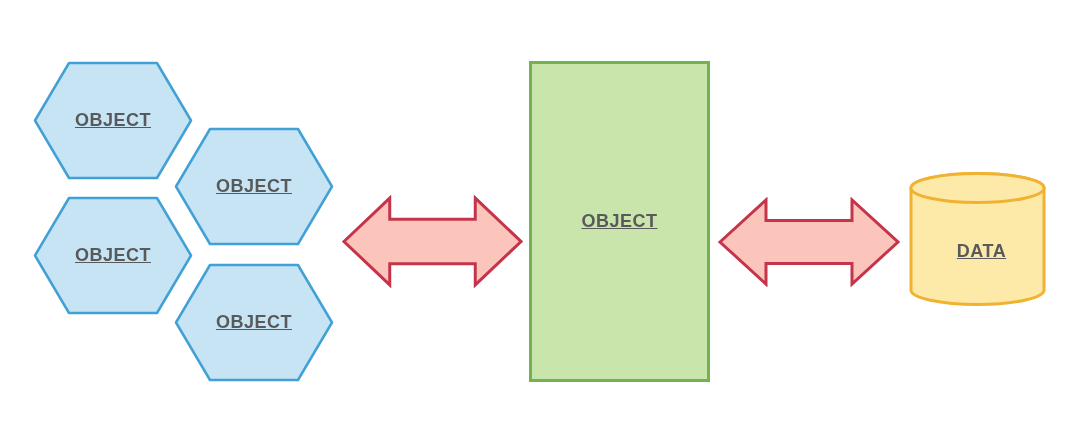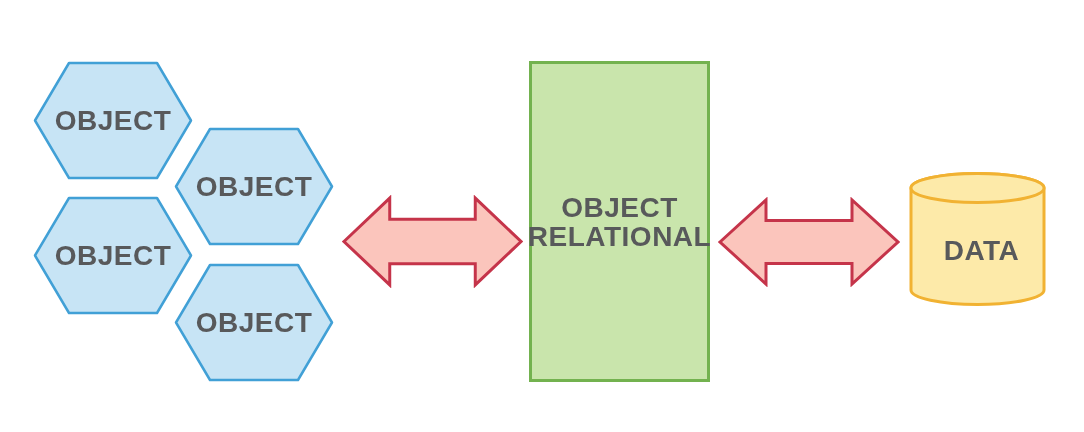--- a/index.html
+++ b/index.html
@@ -25,26 +25,27 @@
     display: block;
   }
   .label {
     position: absolute;
     top: 0; left: 0; right: 0; bottom: 0;
     display: flex;
     flex-direction: column;
     align-items: center;
     justify-content: center;
     font-weight: bold;
-    font-size: 28px;
+    font-size: 18px;
     line-height: 29px;
     letter-spacing: 0.5px;
     color: var(--text, #58595b);
     text-align: center;
     user-select: none;
+    text-decoration: underline;
   }
   
   .hex { width: 160px; height: 119px; }
   .hex-1 { left: 33px;  top: 61px;  }
   .hex-2 { left: 174px; top: 127px; }
   .hex-3 { left: 33px;  top: 196px; }
   .hex-4 { left: 174px; top: 263px; }
   .hex-shape {
     fill: var(--hex-fill, #c7e4f5);
     stroke: var(--hex-stroke, #41a0d6);
@@ -113,21 +114,20 @@
 
   <div class="shape arrow-left">
     <svg viewBox="0 0 182 92" preserveAspectRatio="none">
       <polygon class="arrow-shape" points="2,46 48,3 48,24 134,24 134,3 180,46 134,89 134,68 48,68 48,89"></polygon>
     </svg>
   </div>
 
   <div class="shape orm-box">
     <div class="label">
       <div>OBJECT</div>
-      <div>RELATIONAL</div>
     </div>
   </div>
 
   <div class="shape arrow-right">
     <svg viewBox="0 0 182 92" preserveAspectRatio="none">
       <polygon class="arrow-shape" points="2,46 48,3 48,24 134,24 134,3 180,46 134,89 134,68 48,68 48,89"></polygon>
     </svg>
   </div>
 
   <div class="shape db">

